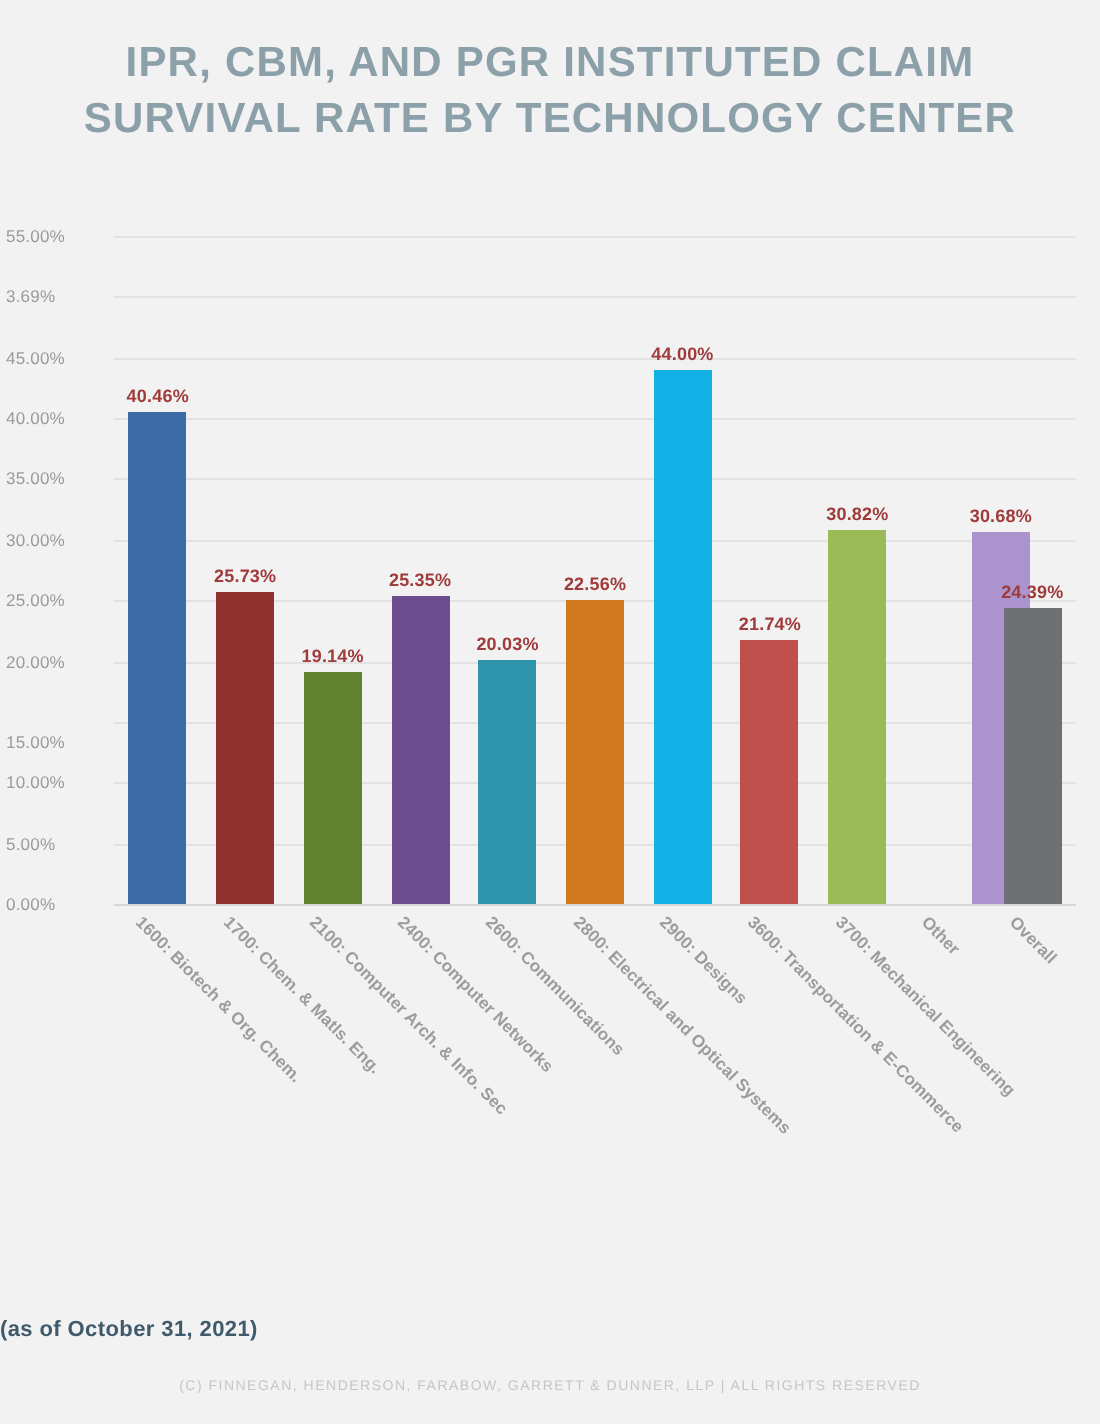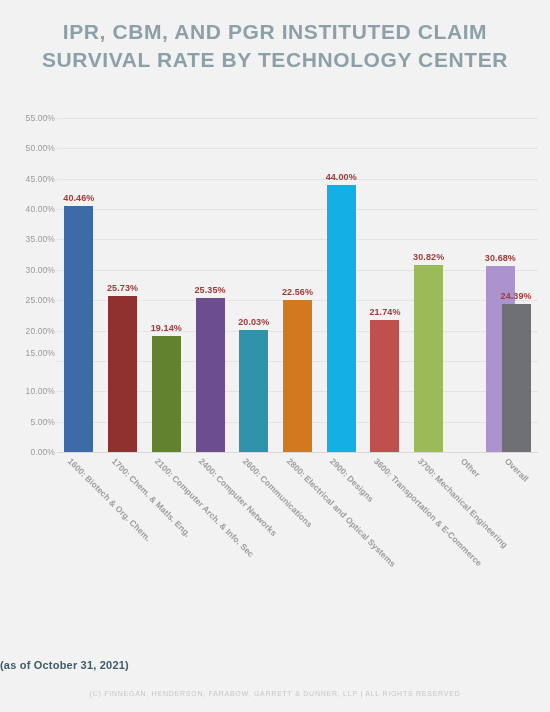--- a/index.html
+++ b/index.html
@@ -62,21 +62,20 @@
     background: #e3e3e3;
   }
   .gridline.axis-base {
     background: #d7d7d7;
   }
 
   .ytick-label {
     position: absolute;
     right: 0;
     width: 52px;
-    text-align: right;
     font-size: 8.5px;
     color: #9a9a9a;
     letter-spacing: 0.1px;
     transform: translateY(-50%);
   }
   .ytick-wrap {
     position: absolute;
     left: 0px;
     top: 118px;
     width: 55px;
@@ -173,28 +172,28 @@
         <div class="gridline" style="top: 151.818px;"></div>
         <div class="gridline" style="top: 182.182px;"></div>
         <div class="gridline" style="top: 212.545px;"></div>
         <div class="gridline" style="top: 242.909px;"></div>
         <div class="gridline" style="top: 273.273px;"></div>
         <div class="gridline" style="top: 303.636px;"></div>
         <div class="gridline axis-base" style="top: 334px;"></div>
       </div>
     <div class="ytick-wrap" id="yticks">
         <div class="ytick-label" style="top: 0px;">55.00%</div>
-        <div class="ytick-label" style="top: 30.3636px;">50.00%</div>
+        <div class="ytick-label" style="top: 30.3636px;">3.69%</div>
         <div class="ytick-label" style="top: 60.7273px;">45.00%</div>
         <div class="ytick-label" style="top: 91.0909px;">40.00%</div>
         <div class="ytick-label" style="top: 121.455px;">35.00%</div>
         <div class="ytick-label" style="top: 151.818px;">30.00%</div>
         <div class="ytick-label" style="top: 182.182px;">25.00%</div>
         <div class="ytick-label" style="top: 212.545px;">20.00%</div>
-        <div class="ytick-label" style="top: 235px;">15.00%</div>
+        <div class="ytick-label" style="top: 253px;">15.00%</div>
         <div class="ytick-label" style="top: 273.273px;">10.00%</div>
         <div class="ytick-label" style="top: 303.636px;">5.00%</div>
         <div class="ytick-label" style="top: 334px;">0.00%</div>
       </div>
     <div class="bars" id="bars">
         <div class="bar" style="left: 7.36364px; height: 245.703px; background: rgb(61, 107, 165);">
           <span class="bar-value" style="color: rgb(160, 59, 59);">40.46%</span>
         </div>
         <div class="bar" style="left: 51.0909px; height: 156.251px; background: rgb(143, 49, 47);">
           <span class="bar-value" style="color: rgb(160, 59, 59);">25.73%</span>

